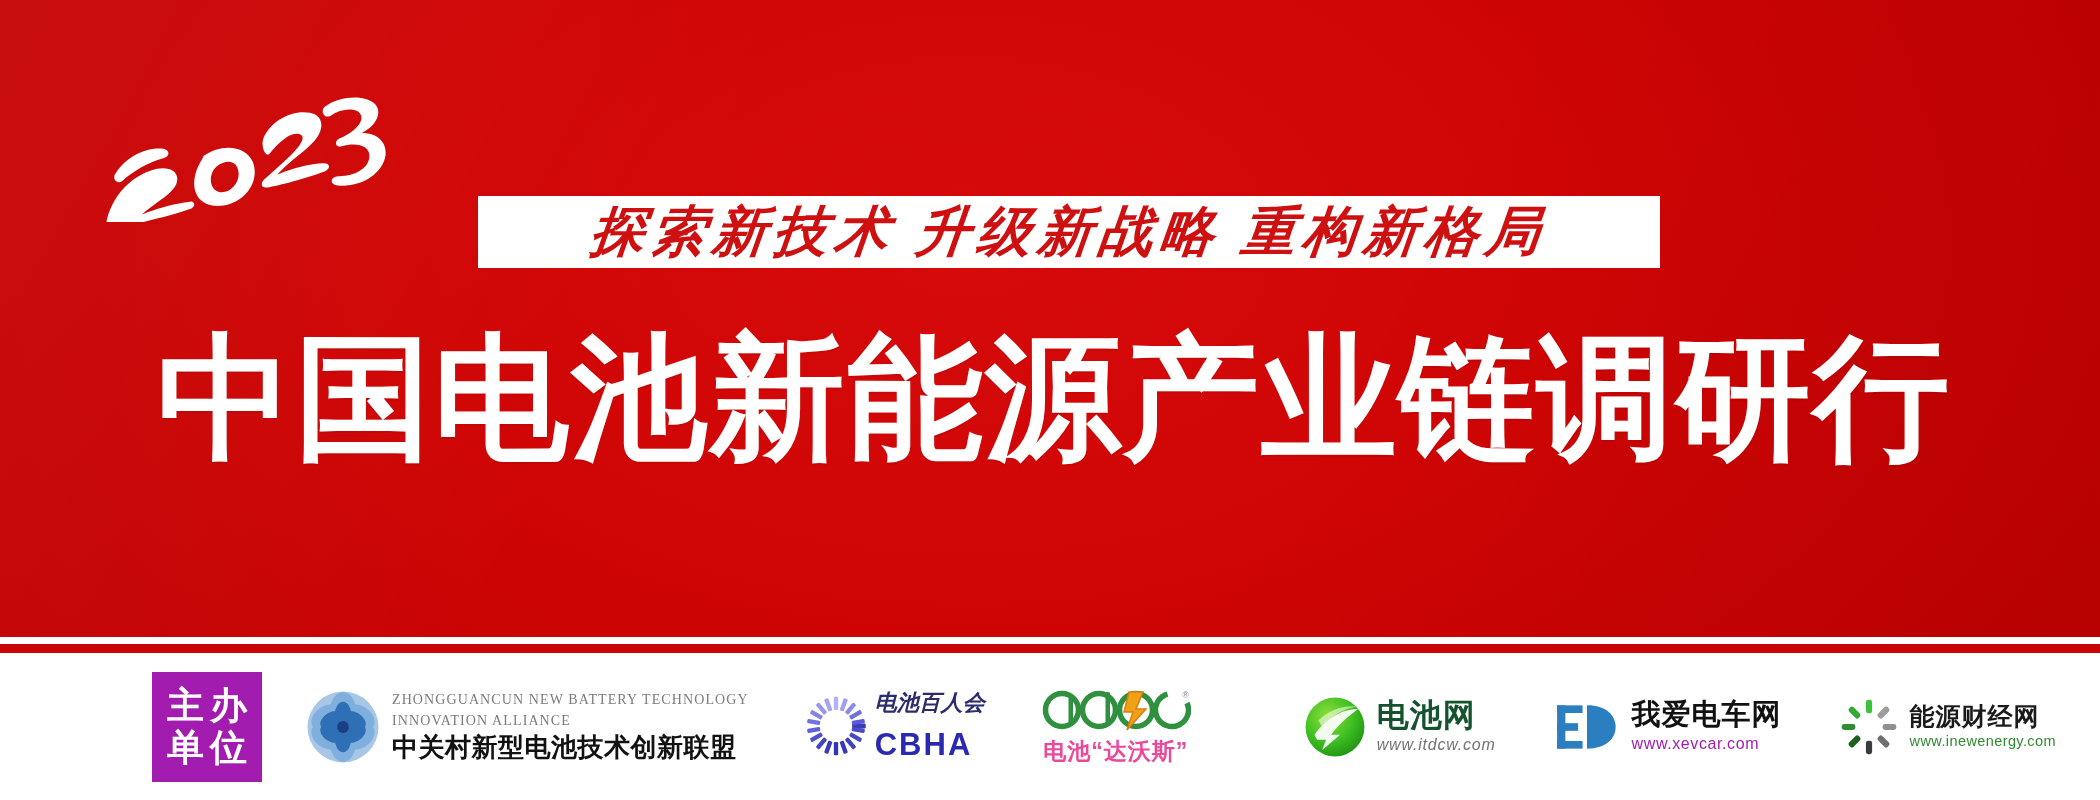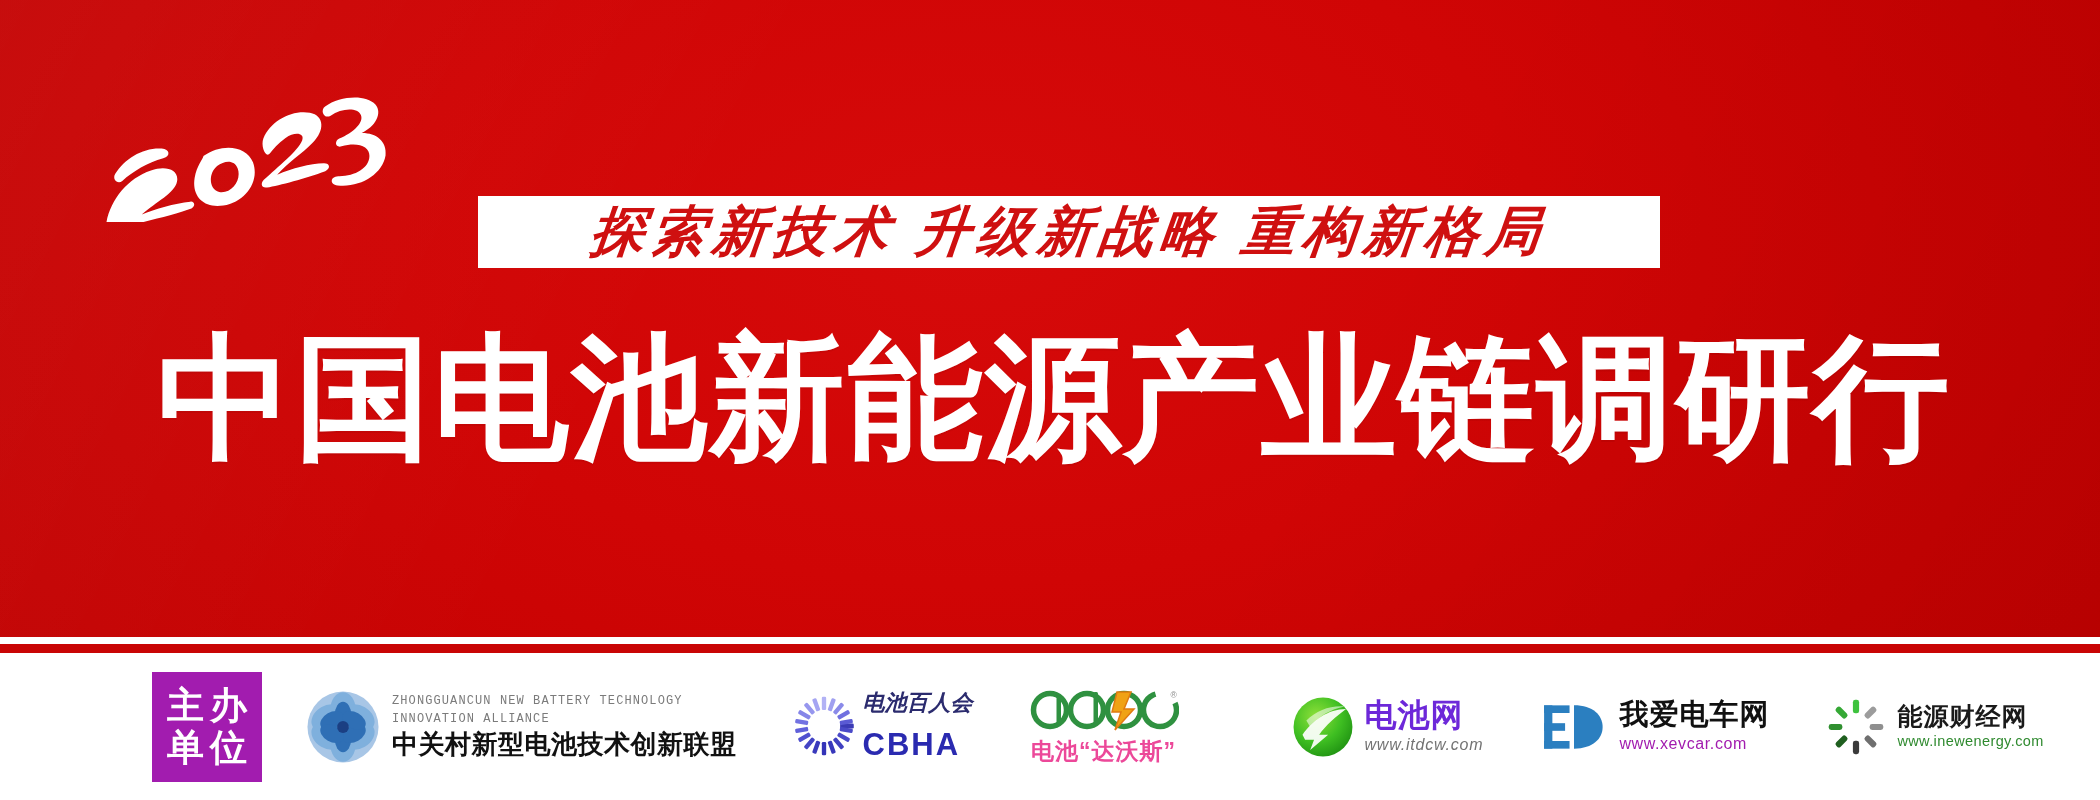--- a/index.html
+++ b/index.html
@@ -90,22 +90,22 @@
     font-weight:bold;font-size:37px;letter-spacing:6px;line-height:1.12;
     text-indent:6px;
   }
 
   .logo{display:flex;align-items:center;flex:0 0 auto;}
 
   
   .flower{width:74px;height:74px;flex:0 0 auto;margin-right:12px;}
   .cbia-txt{display:flex;flex-direction:column;justify-content:center;}
   .cbia-en{
-    color:#7b7b7b;font-size:12px;letter-spacing:1.1px;line-height:1.45;
-    font-family:Liberation Mono, monospace;white-space:nowrap;
+    color:#7b7b7b;font-size:14px;letter-spacing:1.1px;line-height:1.45;
+    font-family:Liberation Serif, serif;white-space:nowrap;
   }
   .cbia-cn{
     color:#111;font-weight:bold;font-size:26px;letter-spacing:0.5px;line-height:1.15;
     font-family:"Liberation Sans","DejaVu Sans",sans-serif;white-space:nowrap;margin-top:2px;
   }
 
   .sep{width:56px;flex:0 0 auto;}
 
   
   .cbha-mark{width:62px;height:62px;flex:0 0 auto;margin-right:8px;}
@@ -131,21 +131,21 @@
   .hiro-mark{width:66px;height:66px;flex:0 0 auto;margin-right:10px;}
   .hiro-txt{display:flex;flex-direction:column;}
   .hiro-cn{color:#1b61c4;font-weight:bold;font-size:29px;letter-spacing:2px;line-height:1.1;
     font-family:"Liberation Sans","DejaVu Sans",sans-serif;white-space:nowrap;}
   .hiro-en{color:#1b61c4;font-weight:bold;font-size:16px;letter-spacing:0.6px;line-height:1.2;margin-top:2px;
     font-family:"Liberation Sans","DejaVu Sans",sans-serif;}
 
   
   .itd-mark{width:64px;height:64px;flex:0 0 auto;margin-right:10px;}
   .itd-txt{display:flex;flex-direction:column;}
-  .itd-cn{color:#6d28d9;font-weight:bold;font-size:32px;letter-spacing:1px;line-height:1.05;
+  .itd-cn{color:#14532d;font-weight:bold;font-size:32px;letter-spacing:1px;line-height:1.05;
     font-family:"Liberation Sans","DejaVu Sans",sans-serif;white-space:nowrap;}
   .itd-en{color:#737373;font-size:16px;letter-spacing:0.8px;line-height:1.2;margin-top:3px;
     font-family:"Liberation Sans","DejaVu Sans",sans-serif;font-style:italic;}
 
   
   .xev-mark{width:70px;height:56px;flex:0 0 auto;margin-right:10px;}
   .xev-txt{display:flex;flex-direction:column;}
   .xev-cn{color:#111;font-weight:bold;font-size:29px;letter-spacing:1px;line-height:1.1;
     font-family:"Liberation Sans","DejaVu Sans",sans-serif;white-space:nowrap;}
   .xev-en{color:#a21caf;font-size:16px;letter-spacing:0.6px;line-height:1.2;margin-top:3px;

